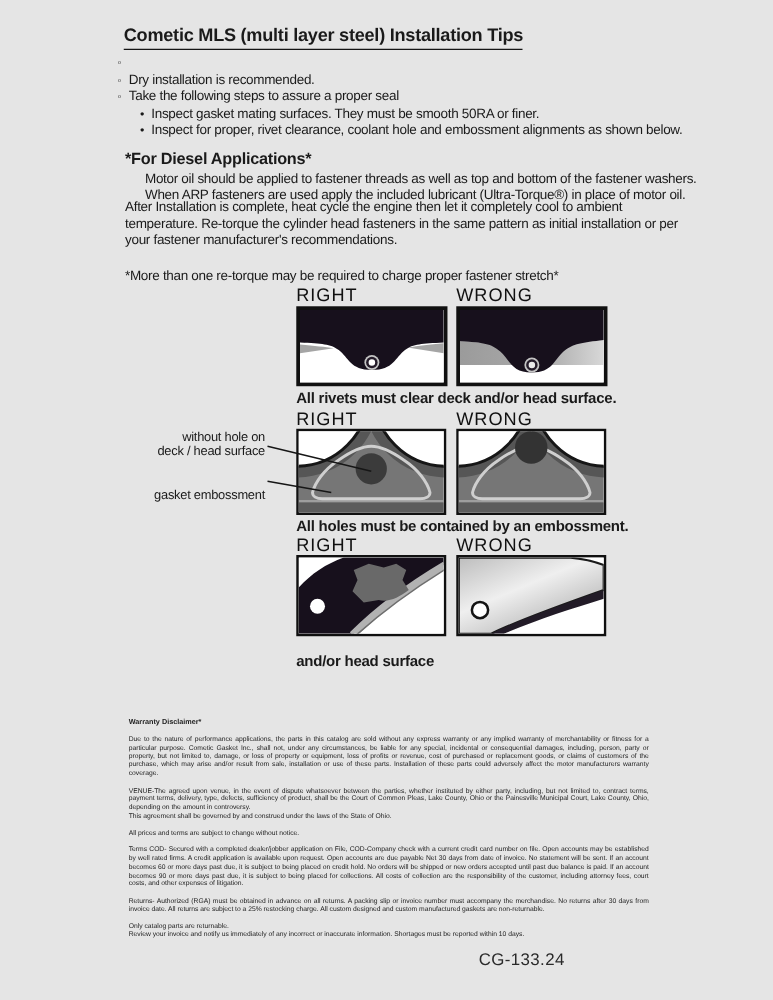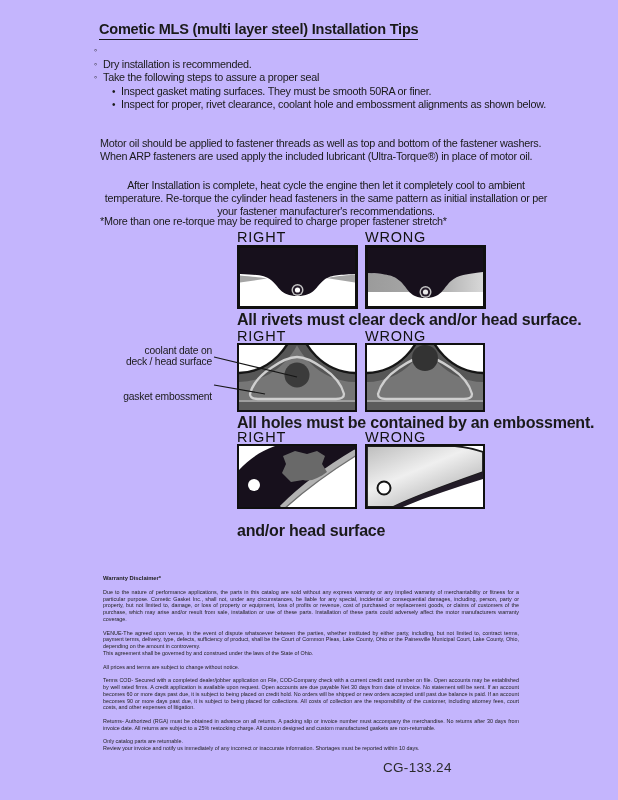--- a/index.html
+++ b/index.html
@@ -1,39 +1,39 @@
 <!DOCTYPE html>
 <html><head>
 <meta charset="utf-8">
 <style>
   html,body{margin:0;padding:0;background:#fff;}
   .page{
-    position:relative;width:618px;height:800px;background:#c4b5fd;overflow:hidden;
+    position:relative;width:618px;height:800px;background:#e5e5e5;overflow:hidden;
     font-family:"Liberation Sans", sans-serif;color:#1a1a1a;
   }
   
   .doc-title{
     position:absolute;left:99px;top:21px;font-size:14.5px;font-weight:bold;
     letter-spacing:-0.2px;border-bottom:1.6px solid #151515;padding-bottom:2px;white-space:nowrap;
   }
   .tips{position:absolute;left:94px;top:44px;width:470px;font-size:10.8px;letter-spacing:-0.25px;}
   .tip-row{display:flex;line-height:13.6px;white-space:nowrap;}
   .tip-row .mk{width:9px;flex:0 0 9px;font-size:9px;line-height:13.6px;}
   .tip-row.sub{padding-left:18px;}
   .tip-row.sub .mk{font-size:10px;}
   .diesel-head{position:absolute;left:100px;top:119px;font-size:13px;font-weight:bold;letter-spacing:-0.2px;}
   .para{position:absolute;left:100px;width:452px;font-size:10.8px;line-height:13.2px;letter-spacing:-0.25px;}
-  .p1{top:137px;}
-  .p2{top:179px;text-align:center;}
+  .p1{top:137px;margin-left:16px;}
+  .p2{top:160px;}
   .p3{top:215px;white-space:nowrap;}
   
   .fig-label{position:absolute;width:121px;font-size:14.5px;letter-spacing:0.8px;color:#111;}
   .panel{position:absolute;border:2.5px solid #101010;background:#fff;line-height:0;}
   .panel.r1{border-width:3px;}
-  .caption{position:absolute;left:237px;font-size:16px;font-weight:bold;letter-spacing:-0.2px;white-space:nowrap;}
+  .caption{position:absolute;left:237px;font-size:12px;font-weight:bold;letter-spacing:-0.2px;white-space:nowrap;}
   .ann{position:absolute;width:105px;text-align:right;font-size:10.3px;line-height:11.2px;letter-spacing:-0.2px;}
   .ann1{left:107px;top:345px;}
   .ann2{left:107px;top:367px;margin-top:24px;}
   .leader-overlay{position:absolute;left:107px;top:340px;width:200px;height:70px;pointer-events:none;z-index:5;}
   
   .legal{position:absolute;left:103px;top:575px;width:416px;font-size:5.4px;line-height:6.8px;color:#222;}
   .legal-head{font-weight:bold;font-size:5.8px;margin-bottom:7px;}
   .lblock{text-align:justify;}
   .lblock.gap{margin-top:6.8px;}
   .page-num{position:absolute;left:383px;top:760px;font-size:13.5px;letter-spacing:0.3px;color:#2a2a2a;}
@@ -60,20 +60,21 @@
     <div class="tip-row sub">
       <span class="mk">•</span>
       <span>Inspect gasket mating surfaces.  They must be smooth 50RA or finer.</span>
     </div>
     <div class="tip-row sub">
       <span class="mk">•</span>
       <span>Inspect for proper, rivet clearance, coolant hole and embossment alignments as shown below.</span>
     </div>
   </div>
 
+  <div class="diesel-head">*For Diesel Applications*</div>
   <div class="para p1">Motor oil should be applied to fastener threads as well as top and bottom of the fastener washers. When ARP fasteners are used apply the included lubricant (Ultra-Torque®) in place of motor oil.</div>
   <div class="para p2">After Installation is complete, heat cycle the engine then let it completely cool to ambient temperature. Re-torque the cylinder head fasteners in the same pattern as initial installation or per your fastener manufacturer's recommendations.</div>
   <div class="para p3">*More than one re-torque may be required to charge proper fastener stretch*</div>
 
   <div class="fig-label" style="left:237px;top:229px;">RIGHT</div>
   <div class="fig-label" style="left:365px;top:229px;">WRONG</div>
 
   <div class="panel r1" style="left:237px;top:245px;">
     <svg width="115" height="58" viewBox="0 0 115 58">
       <rect x="0" y="0" width="115" height="58" fill="#ffffff"></rect>
@@ -103,21 +104,21 @@
       <circle cx="57.5" cy="44" r="2.6" fill="#e9e9e9"></circle>
     </svg>
   </div>
 
   <div class="caption" style="top:311px;">All rivets must clear deck and/or head surface.</div>
 
   <div class="fig-label" style="left:237px;top:328px;">RIGHT</div>
   <div class="fig-label" style="left:365px;top:328px;">WRONG</div>
 
   <div class="ann ann1">
-    <div>coolant date on</div>
+    <div>without hole on</div>
     <div>deck / head surface</div>
   </div>
   <div class="ann ann2">gasket embossment</div>
 
   <svg class="leader-overlay" viewBox="0 0 200 70">
     <line x1="107" y1="17" x2="190" y2="37" stroke="#161616" stroke-width="1.1"></line>
     <line x1="107" y1="45" x2="158" y2="54" stroke="#161616" stroke-width="1.1"></line>
   </svg>
 
   <div class="panel" style="left:237px;top:343px;">

